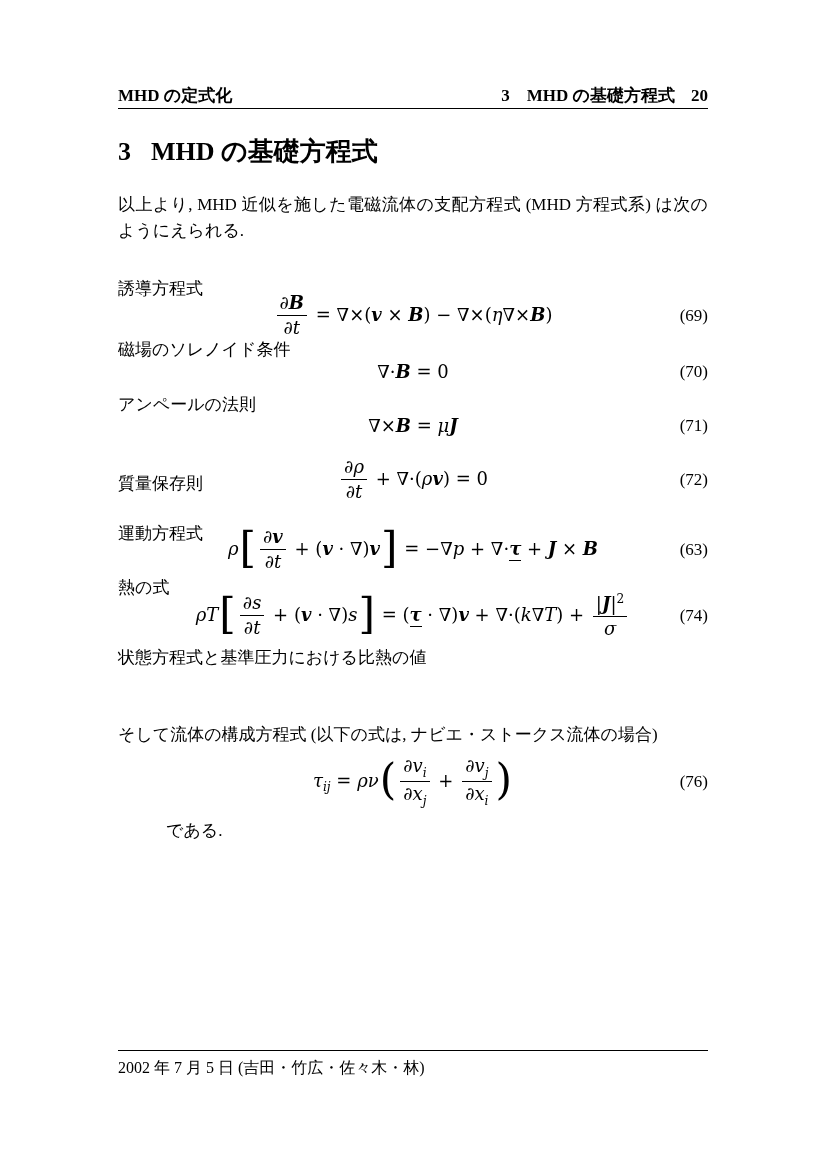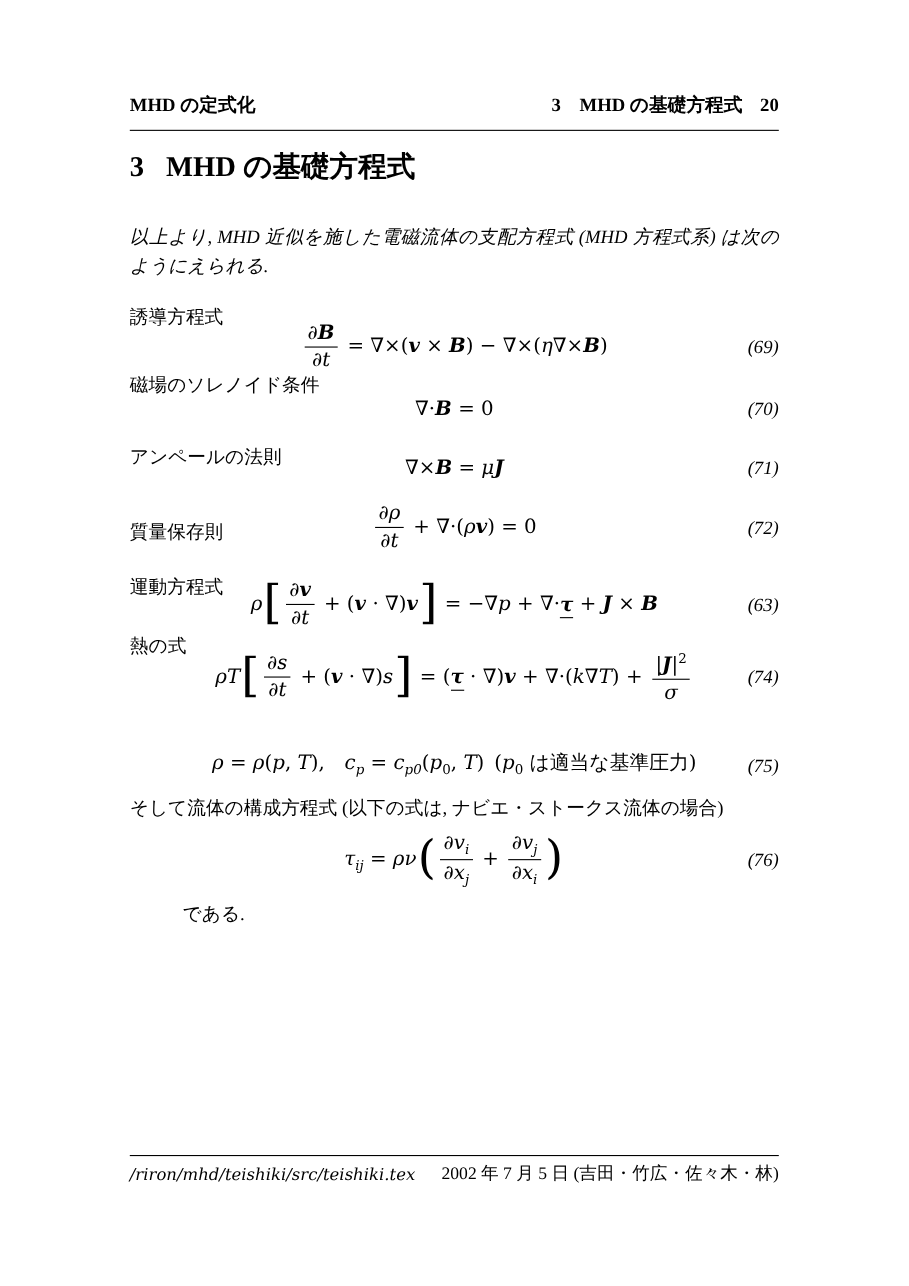--- a/index.html
+++ b/index.html
@@ -10,50 +10,50 @@
     font-family:"Liberation Serif","DejaVu Serif",serif;
     overflow:hidden;
   }
   #content{position:absolute;left:118px;top:0;width:590px;height:1169px;}
 
   
   #hdr{
     position:absolute;left:0;top:86px;width:100%;
     display:flex;justify-content:space-between;align-items:flex-end;
     font-weight:bold;font-size:17px;line-height:20px;
-    border-bottom:1px solid #000;padding-bottom:12px;
+    border-bottom:1px solid #000;padding-bottom:2px;
   }
   #hdr .hdr-right{display:flex;}
   #hdr .pgnum{margin-left:16px;}
 
   
   #title{position:absolute;left:0;top:137px;font-size:26px;font-weight:bold;line-height:30px;white-space:nowrap;}
   #title .tnum{margin-right:20px;}
 
   
   .jp{font-size:17px;line-height:26px;text-align:justify;}
-  #intro{position:absolute;left:0;top:203px;width:100%;font-style:italic;}
+  #intro{position:absolute;left:0;top:192px;width:100%;}
   .eq-label{position:absolute;left:0;font-size:17px;line-height:20px;white-space:nowrap;}
-  #lb0{top:279px;} #lb1{top:340px;} #lb2{top:406px;} #lb3{top:474px;}
+  #lb0{top:279px;} #lb1{top:340px;} #lb2{top:395px;} #lb3{top:474px;}
   #lb4{top:524px;} #lb5{top:578px;} #lb6{top:648px;} #lb7{top:725px;}
 
   
   .eq-row{
     position:absolute;left:0;width:100%;
     display:flex;align-items:center;justify-content:center;
     font-family:"DejaVu Serif","Liberation Serif",serif;
     font-size:18px;line-height:22px;white-space:nowrap;
   }
   #eq0{top:293px;height:46px;} #eq1{top:360px;height:24px;}
   #eq2{top:414px;height:24px;} #eq3{top:457px;height:46px;}
   #eq4{top:524px;height:52px;} #eq5{top:590px;height:52px;}
   #eq6{top:684px;height:26px;} #eq7{top:755px;height:54px;}
   .eq-num{
     position:absolute;right:0;top:50%;transform:translateY(-50%);
-    font-size:17px;font-family:"Liberation Serif","DejaVu Serif",serif;font-style:italic;
+    font-size:17px;font-family:"Liberation Serif","DejaVu Serif",serif;
   }
   
   .it{font-style:italic;}
   .vb{font-style:italic;font-weight:bold;}
   .ut{font-style:italic;font-weight:bold;border-bottom:1.5px solid #000;padding-bottom:1px;}
   .frac{display:inline-block;vertical-align:middle;text-align:center;margin:0 3px;}
   .frac .fn{display:block;padding:0 3px 1px;line-height:1.15;}
   .frac .fd{display:block;border-top:1px solid #000;padding:2px 3px 0;line-height:1.15;}
   .bk{font-size:235%;font-weight:300;vertical-align:middle;line-height:0;padding:0 1px;position:relative;top:-0.05em;}
   sub{font-size:68%;} sup{font-size:68%;}
@@ -120,33 +120,29 @@
       <span><span class="it">ρ</span><span class="bk">[</span><span class="frac"><span class="fn">∂<span class="vb">v</span></span><span class="fd">∂<span class="it">t</span></span></span> + (<span class="vb">v</span> · ∇)<span class="vb">v</span><span class="bk">]</span> = −∇<span class="it">p</span> + ∇·<span class="ut">τ</span> + <span class="vb">J</span> × <span class="vb">B</span></span>
       <span class="eq-num">(63)</span>
     </div>
 
     <div id="lb5" class="eq-label">熱の式</div>
     <div id="eq5" class="eq-row">
       <span><span class="it">ρT</span><span class="bk">[</span><span class="frac"><span class="fn">∂<span class="it">s</span></span><span class="fd">∂<span class="it">t</span></span></span> + (<span class="vb">v</span> · ∇)<span class="it">s</span><span class="bk">]</span> = (<span class="ut">τ</span> · ∇)<span class="vb">v</span> + ∇·(<span class="it">k</span>∇<span class="it">T</span>) + <span class="frac"><span class="fn">|<span class="vb">J</span>|<sup>2</sup></span><span class="fd"><span class="it">σ</span></span></span></span>
       <span class="eq-num">(74)</span>
     </div>
 
-    <div id="eq6" class="eq-row">
-      <span><span class="it">ρ</span> = <span class="it">ρ</span>(<span class="it">p</span>, <span class="it">T</span>),  <span class="it">c</span><sub class="it">p</sub> = <span class="it">c</span><sub class="it">p0</sub>(<span class="it">p</span><sub>0</sub>, <span class="it">T</span>) (<span class="it">p</span><sub>0</sub> は適当な基準圧力)</span>
-      <span class="eq-num">(75)</span>
-    </div>
+    <div id="lb6" class="eq-label">状態方程式と基準圧力における比熱の値</div>
 
     <div id="lb7" class="eq-label">そして流体の構成方程式 (以下の式は, ナビエ・ストークス流体の場合)</div>
     <div id="eq7" class="eq-row">
       <span><span class="it">τ</span><sub class="it">ij</sub> = <span class="it">ρν</span><span class="bk">(</span><span class="frac"><span class="fn">∂<span class="it">v</span><sub class="it">i</sub></span><span class="fd">∂<span class="it">x</span><sub class="it">j</sub></span></span> + <span class="frac"><span class="fn">∂<span class="it">v</span><sub class="it">j</sub></span><span class="fd">∂<span class="it">x</span><sub class="it">i</sub></span></span><span class="bk">)</span></span>
       <span class="eq-num">(76)</span>
     </div>
 
     <div id="closing" class="jp">である.</div>
 
 
     <div id="ftr">
-      <span class="f-left">/riron/mhd/teishiki/src/teishiki.tex</span>
       <span class="f-right">2002 年 7 月 5 日 (吉田・竹広・佐々木・林)</span>
     </div>
 
   </div>
 </div>
 
 </body></html>

